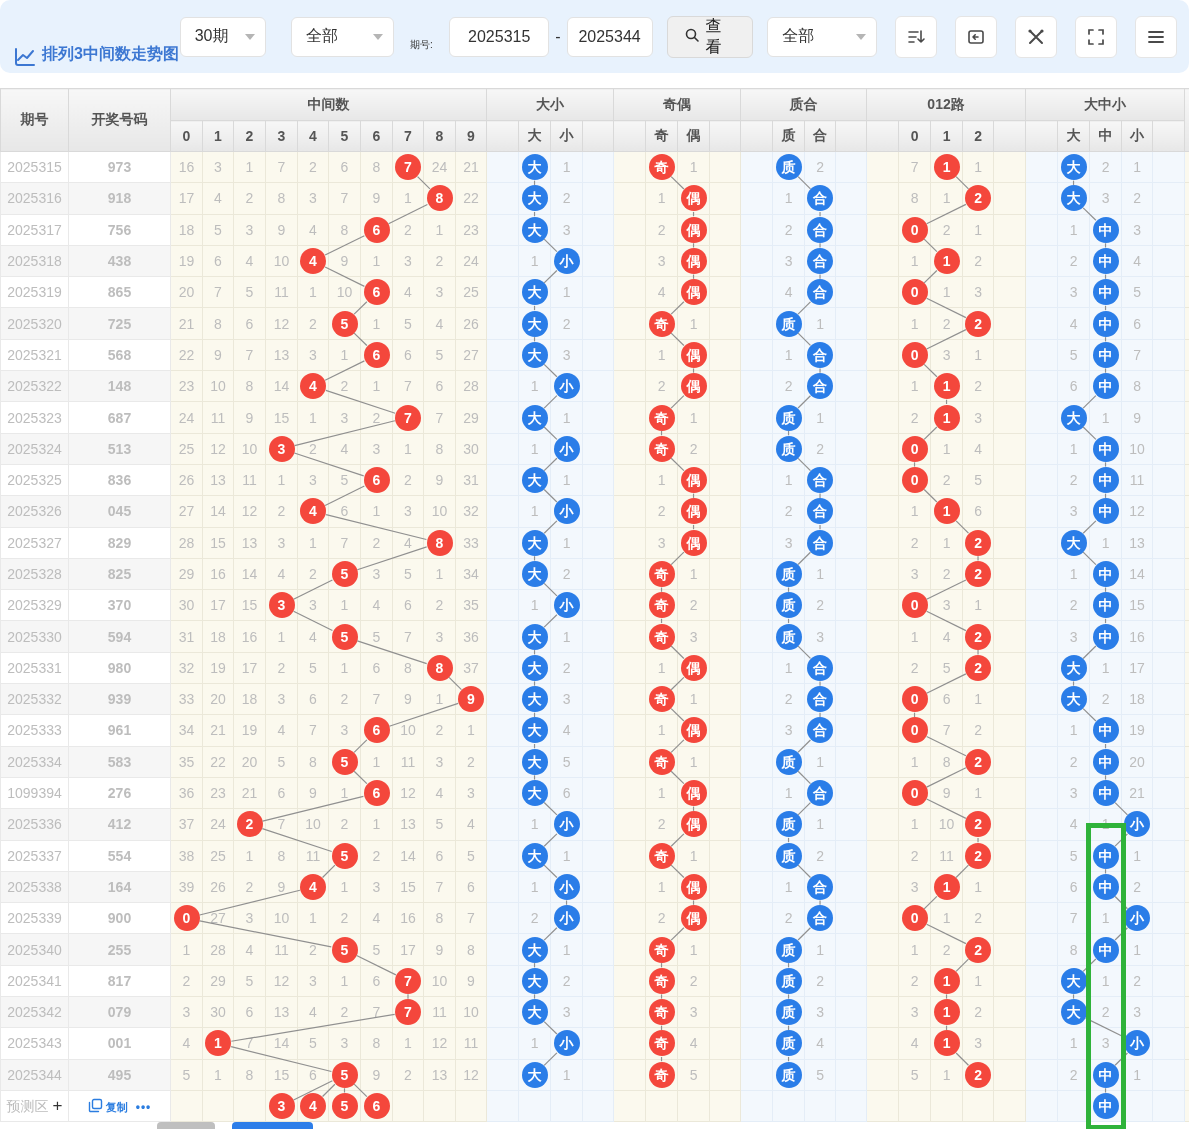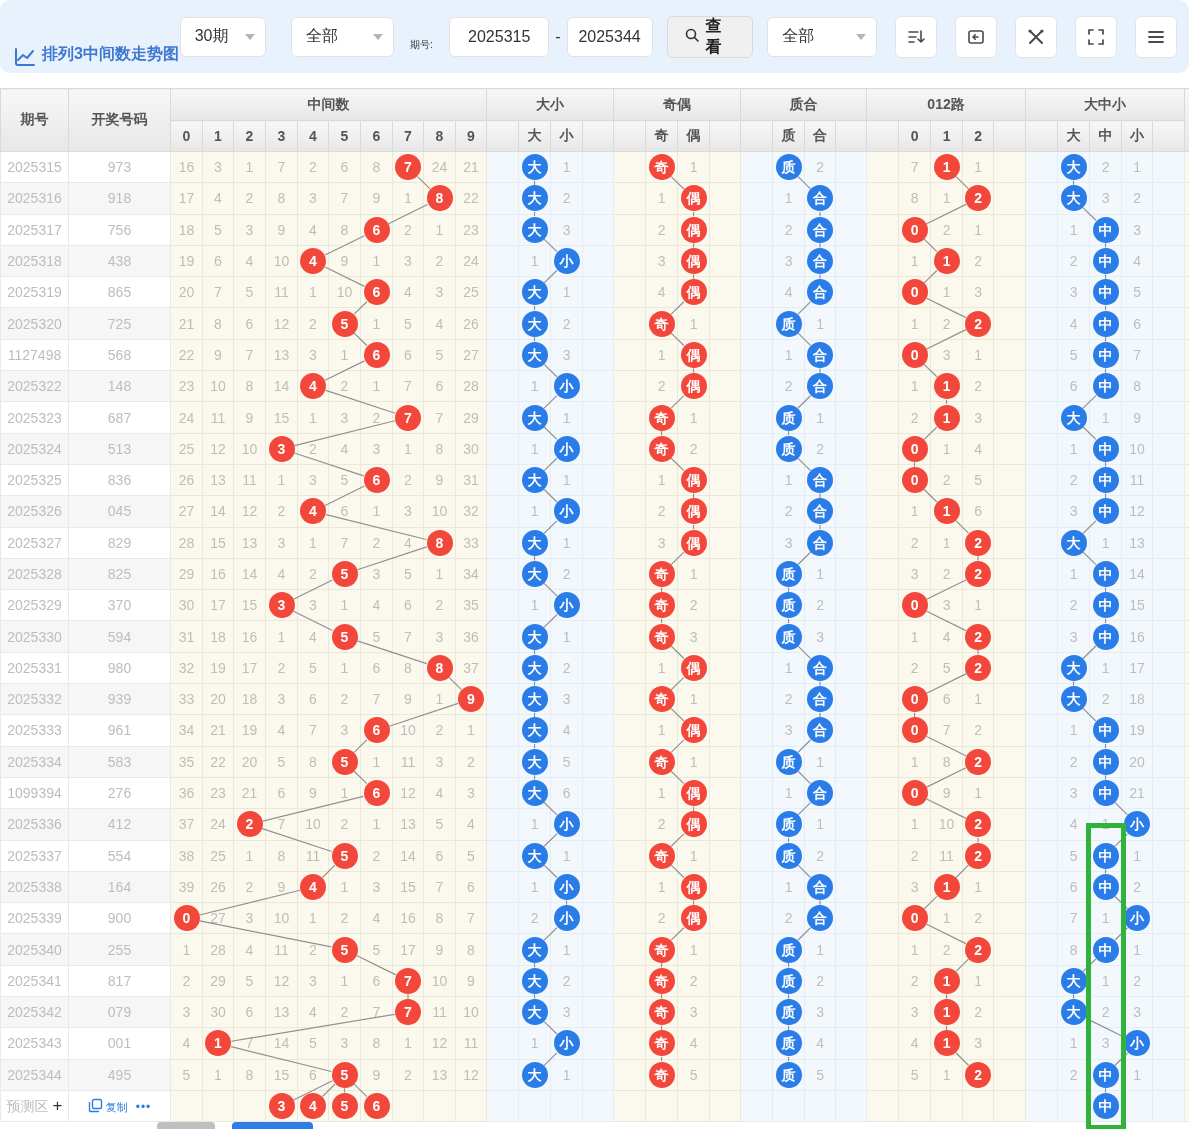--- a/index.html
+++ b/index.html
@@ -14,34 +14,34 @@
   .sel{height:40px;background:#fff;border:1px solid #e2e2e2;border-radius:6px;display:flex;
        align-items:center;justify-content:space-between;padding:0 10px 0 14px;font-size:16px;color:#333;
        box-sizing:border-box;}
   .caret{width:0;height:0;border-left:5px solid transparent;border-right:5px solid transparent;
          border-top:6px solid #b5b5b5;margin-left:10px;}
   .lbl{width:34px;font-size:10px;color:#333;line-height:18px;margin:16px 6px 0 16px;}
   .inp{height:40px;width:100px;background:#fff;border:1px solid #e2e2e2;border-radius:6px;
        text-align:center;font-size:16px;color:#333;box-sizing:border-box;font-family:inherit;}
   .dash{margin:0 6px;color:#333;font-size:16px;}
   .btn-view{height:40px;background:#f0f0f0;border:1px solid #d9d9d9;border-radius:6px;display:flex;
-            align-items:center;padding:0 16px;font-size:16px;color:#222;margin:0 14px;gap:6px;font-weight:bold;}
+            align-items:center;padding:0 16px;font-size:16px;color:#222;margin:0 14px;gap:6px;}
   .icobtn{width:40px;height:40px;background:#fff;border:1px solid #e5e5e5;border-radius:6px;
           display:flex;align-items:center;justify-content:center;margin-left:18px;flex:0 0 auto;}
   
   table.trend{position:absolute;left:0;top:88px;width:1189px;border-collapse:collapse;table-layout:fixed;}
   .trend th{background:linear-gradient(#f7f7f7,#e7e7e7);border:1px solid #d9d9d9;font-size:14px;
             color:#555;font-weight:bold;padding:0;text-align:center;}
   .trend td{padding:0;text-align:center;vertical-align:middle;font-size:14px;color:#bdbdbd;
             overflow:visible;white-space:nowrap;}
   .trend tbody tr{height:31.3px;}
   .cream{background:#fbf9ee;border:1px solid #ebe8d9;}
   .bluebg{background:#f3f8fd;border:1px solid #e4edf7;}
   .col-period{background:#fff;border:1px solid #e9e9e9;color:#444;font-size:15px;}
-  .col-code{background:#fff;border:1px solid #e9e9e9;color:#333;font-size:15px;}
+  .col-code{background:#fff;border:1px solid #e9e9e9;color:#333;font-size:15px;font-weight:bold;}
   .stripe{background:#f6f6f6;}
   .ball{display:inline-block;width:26px;height:26px;line-height:26px;border-radius:50%;color:#fff;
         font-size:14px;font-weight:bold;position:relative;z-index:2;}
   .ball.red{background:var(--red);}
   .ball.blue{background:var(--blue);}
   .pred-cell{color:#333;font-size:15px;}
   .pred-cell .plus{font-size:17px;margin-left:4px;color:#333;cursor:pointer;}
   .copylink{color:var(--link);font-size:11px;cursor:pointer;}
   .copylink svg{vertical-align:-2px;}
   .moredots{color:var(--link);font-size:12px;letter-spacing:1px;margin-left:8px;cursor:pointer;}
@@ -425,21 +425,21 @@
           <td class="cream"><span class="ball red">2</span></td>
           <td class="cream"></td>
           <td class="bluebg"></td>
           <td class="bluebg">4</td>
           <td class="bluebg"><span class="ball blue">中</span></td>
           <td class="bluebg">6</td>
           <td class="bluebg"></td>
           <td class="cream"></td>
         </tr>
         <tr>
-          <td class="col-period">1127498</td>
+          <td class="col-period">2025321</td>
           <td class="col-code">568</td>
           <td class="cream">22</td>
           <td class="cream">9</td>
           <td class="cream">7</td>
           <td class="cream">13</td>
           <td class="cream">3</td>
           <td class="cream">1</td>
           <td class="cream"><span class="ball red">6</span></td>
           <td class="cream">6</td>
           <td class="cream">5</td>

